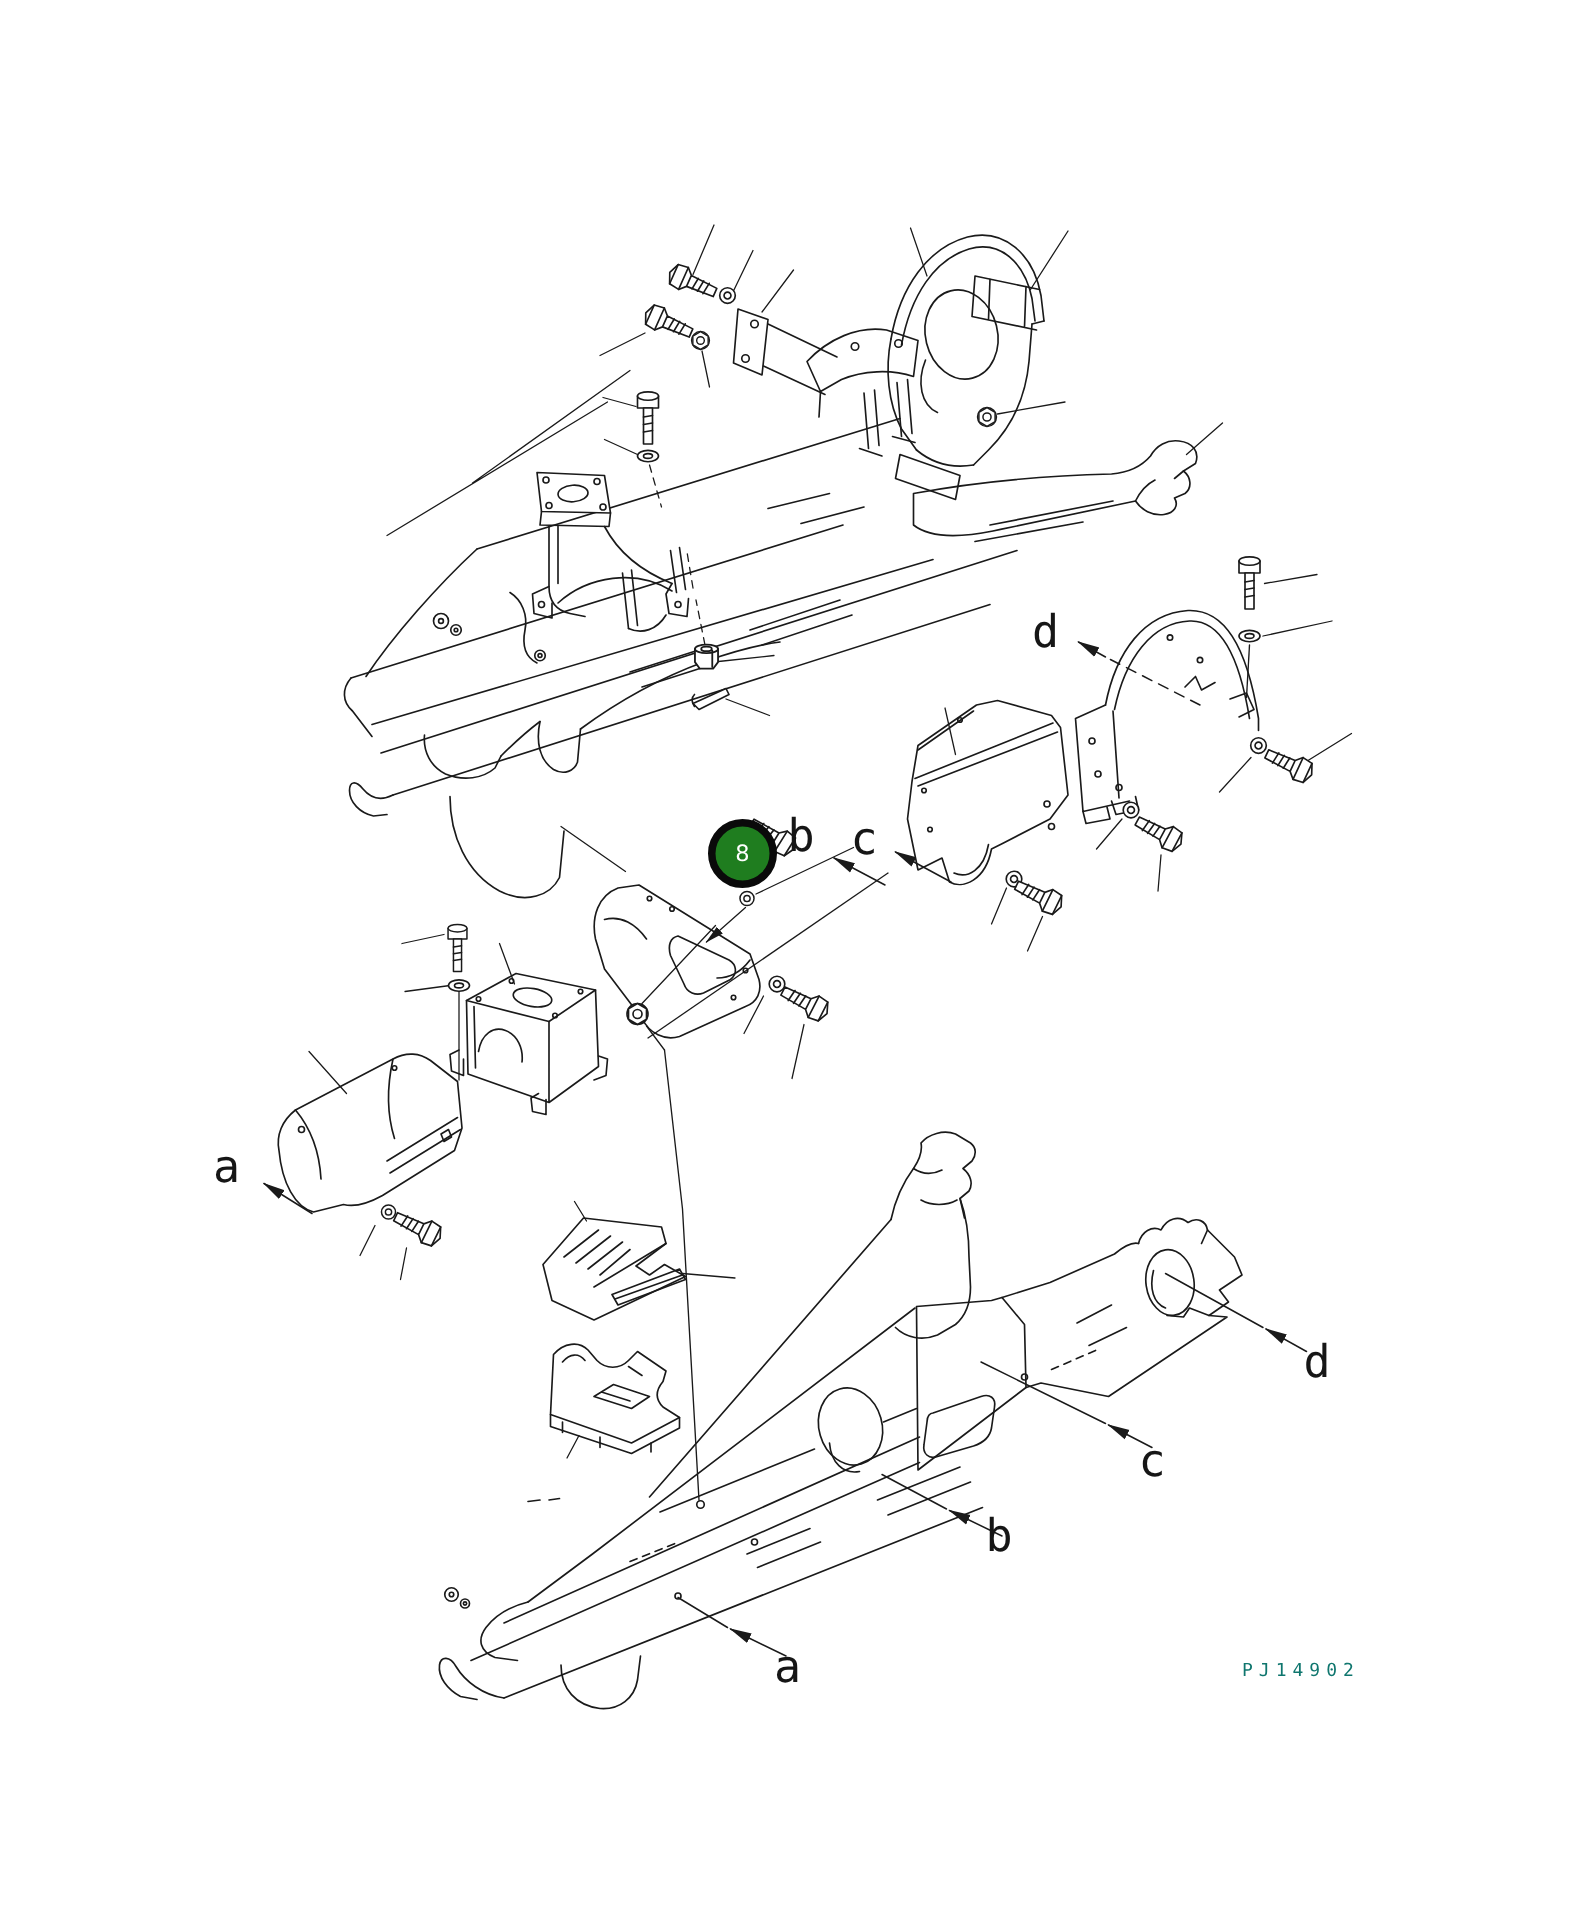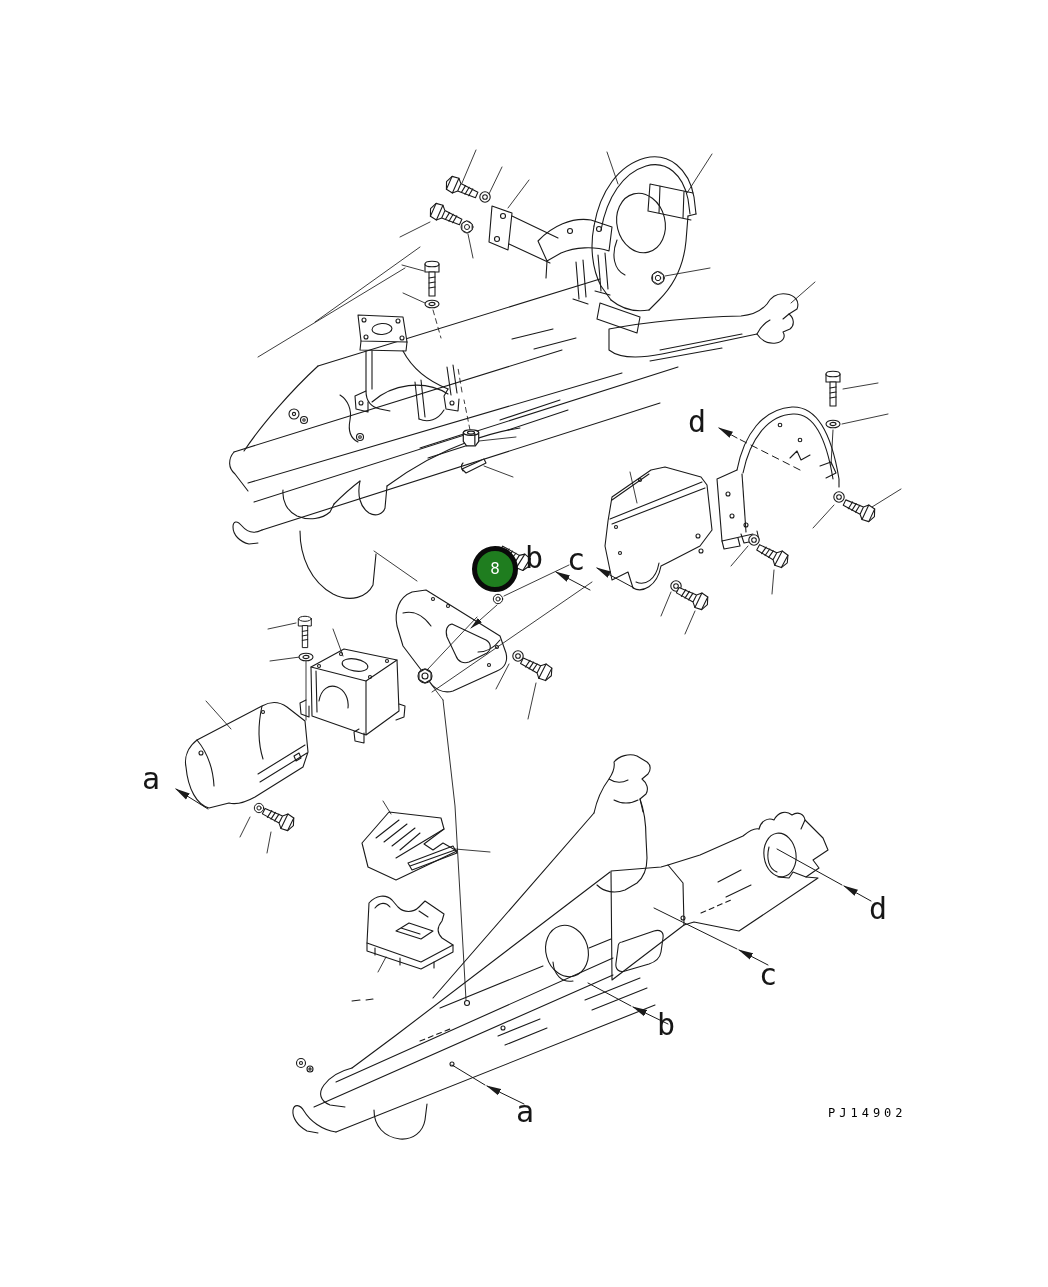--- a/index.html
+++ b/index.html
@@ -5,21 +5,21 @@
   html,body{margin:0;padding:0;background:#ffffff;}
   #stage{position:relative;width:1048px;height:1287px;background:#ffffff;overflow:hidden;
          font-family:"DejaVu Sans",sans-serif;}
   #lineart{position:absolute;left:0;top:0;}
   .view-label{position:absolute;font-family:"DejaVu Sans Mono",monospace;font-size:30px;
               font-weight:400;color:#161616;line-height:1;letter-spacing:0;}
   .marker{position:absolute;left:472px;top:546px;width:46px;height:46px;border-radius:50%;
           border:5px solid #0a0a0a;box-sizing:border-box;display:flex;align-items:center;
           justify-content:center;color:#ffffff;font-size:15px;font-family:"DejaVu Sans",sans-serif;}
   .code{position:absolute;left:828px;top:1106px;font-family:"DejaVu Sans Mono",monospace;
-        font-size:12px;letter-spacing:4px;color:#000000;white-space:nowrap;}
+        font-size:12px;letter-spacing:4px;color:#0f766e;white-space:nowrap;}
 </style>
 </head>
 <body>
 
 <div id="stage">
 
 <svg id="lineart" width="1048" height="1287" viewBox="0 0 1048 1287">
   <defs>
     <marker id="arw" markerWidth="16" markerHeight="9" refX="14" refY="4.5" orient="auto">
       <path d="M0,1 L15,4.5 L0,8 Z" fill="#1a1a1a" stroke="none"></path>

